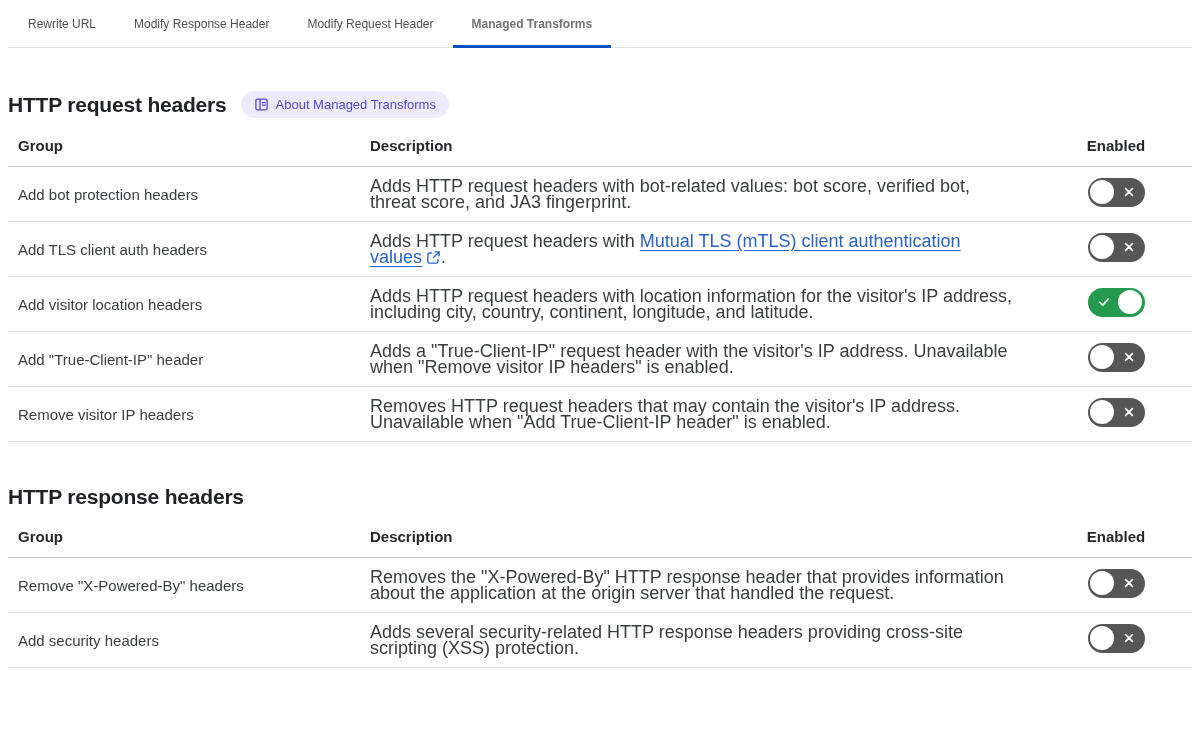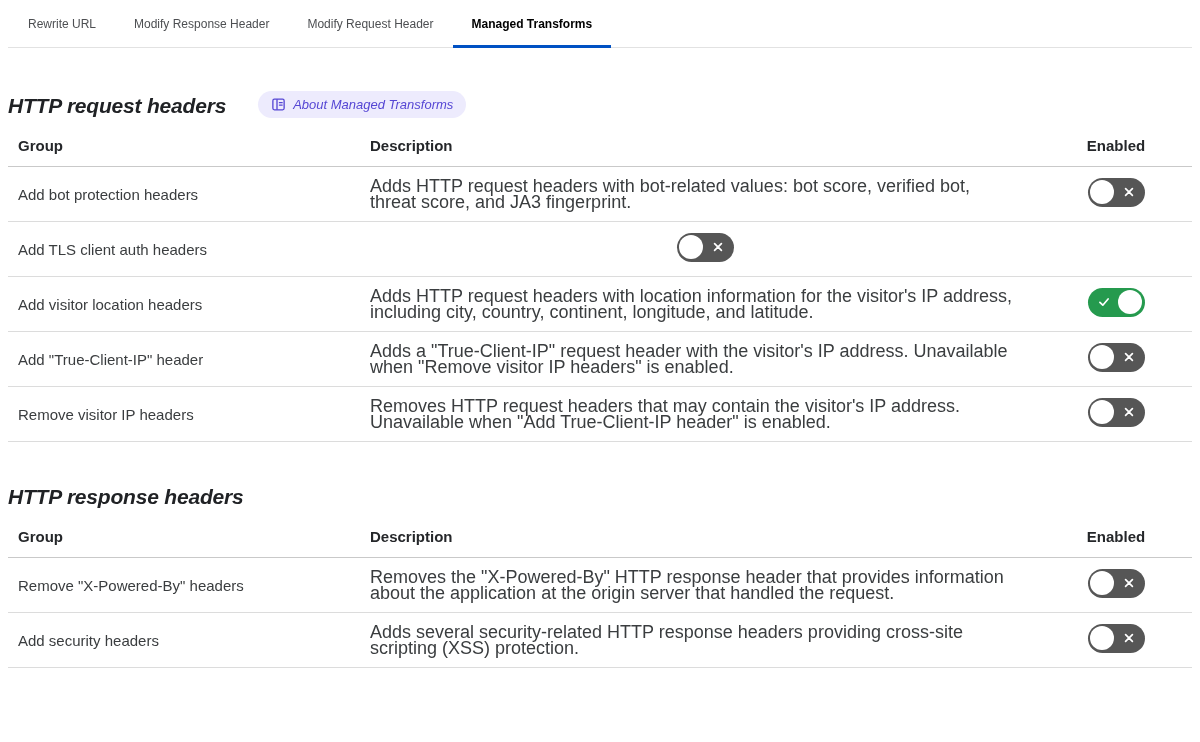--- a/index.html
+++ b/index.html
@@ -27,37 +27,36 @@
     align-items: center;
     padding: 0 19px;
     font-size: 12px;
     font-family: "Liberation Sans", sans-serif;
     color: #4d4f52;
     background: none;
     border: none;
     cursor: pointer;
     white-space: nowrap;
   }
-  .tab.active { color: #000000; font-weight: 600; }
+  .tab.active { color: #737373; font-weight: 600; }
   .tab.active::after {
     content: "";
     position: absolute;
     left: 0; right: 0; bottom: -1px;
     height: 3px;
     background: var(--tab-underline, #0051c3);
   }
 
   
   .content { margin: 0 8px; }
   .section-head {
     display: flex;
-    align-items: flex-end;
-    gap: 32px;
+    align-items: center;
+    gap: 14px;
     margin: 43px 0 10px 0;
-    font-style: italic;
   }
   .section-title {
     margin: 0;
     font-size: 21px;
     font-weight: 700;
     color: #202225;
     letter-spacing: -0.2px;
   }
   .badge {
     display: inline-flex;
@@ -167,20 +166,25 @@
       <div class="tbody">
           <div class="row">
             <div class="group-cell">Add bot protection headers</div>
             <div class="desc-cell">Adds HTTP request headers with bot-related values: bot score, verified bot, threat score, and JA3 fingerprint.</div>
             <div class="enabled-cell"><button class="toggle off" aria-pressed="false" style="background: rgb(86, 86, 86);"><span class="state-icon"><svg width="14" height="14" viewBox="0 0 14 14">
                     <path d="M3.6 3.6l6.8 6.8M10.4 3.6l-6.8 6.8" stroke="#fff" stroke-width="1.7" stroke-linecap="round"></path>
                   </svg></span><span class="knob"></span></button></div>
           </div>
           <div class="row">
             <div class="group-cell">Add TLS client auth headers</div>
+            <div class="desc-cell">Adds HTTP request headers with <a>Mutual TLS (mTLS) client authentication values<span><svg width="15" height="15" viewBox="0 0 16 16" fill="none">
+                    <path d="M6.2 3.2H3.7A1.7 1.7 0 0 0 2 4.9v7.4A1.7 1.7 0 0 0 3.7 14h7.4a1.7 1.7 0 0 0 1.7-1.7V9.8" stroke="currentColor" stroke-width="1.5"></path>
+                    <path d="M9.4 2H14v4.6" stroke="currentColor" stroke-width="1.5"></path>
+                    <path d="M13.6 2.4L7.6 8.4" stroke="currentColor" stroke-width="1.5"></path>
+                  </svg></span></a>.</div>
             <div class="enabled-cell"><button class="toggle off" aria-pressed="false" style="background: rgb(86, 86, 86);"><span class="state-icon"><svg width="14" height="14" viewBox="0 0 14 14">
                     <path d="M3.6 3.6l6.8 6.8M10.4 3.6l-6.8 6.8" stroke="#fff" stroke-width="1.7" stroke-linecap="round"></path>
                   </svg></span><span class="knob"></span></button></div>
           </div>
           <div class="row">
             <div class="group-cell">Add visitor location headers</div>
             <div class="desc-cell">Adds HTTP request headers with location information for the visitor's IP address, including city, country, continent, longitude, and latitude.</div>
             <div class="enabled-cell"><button class="toggle on" aria-pressed="true" style="background: rgb(37, 154, 78);"><span class="state-icon"><svg width="14" height="14" viewBox="0 0 14 14" fill="none">
                     <path d="M2.9 7.4l2.9 2.8 5.3-6.2" stroke="#fff" stroke-width="1.7" stroke-linecap="round" stroke-linejoin="round"></path>
                   </svg></span><span class="knob"></span></button></div>

